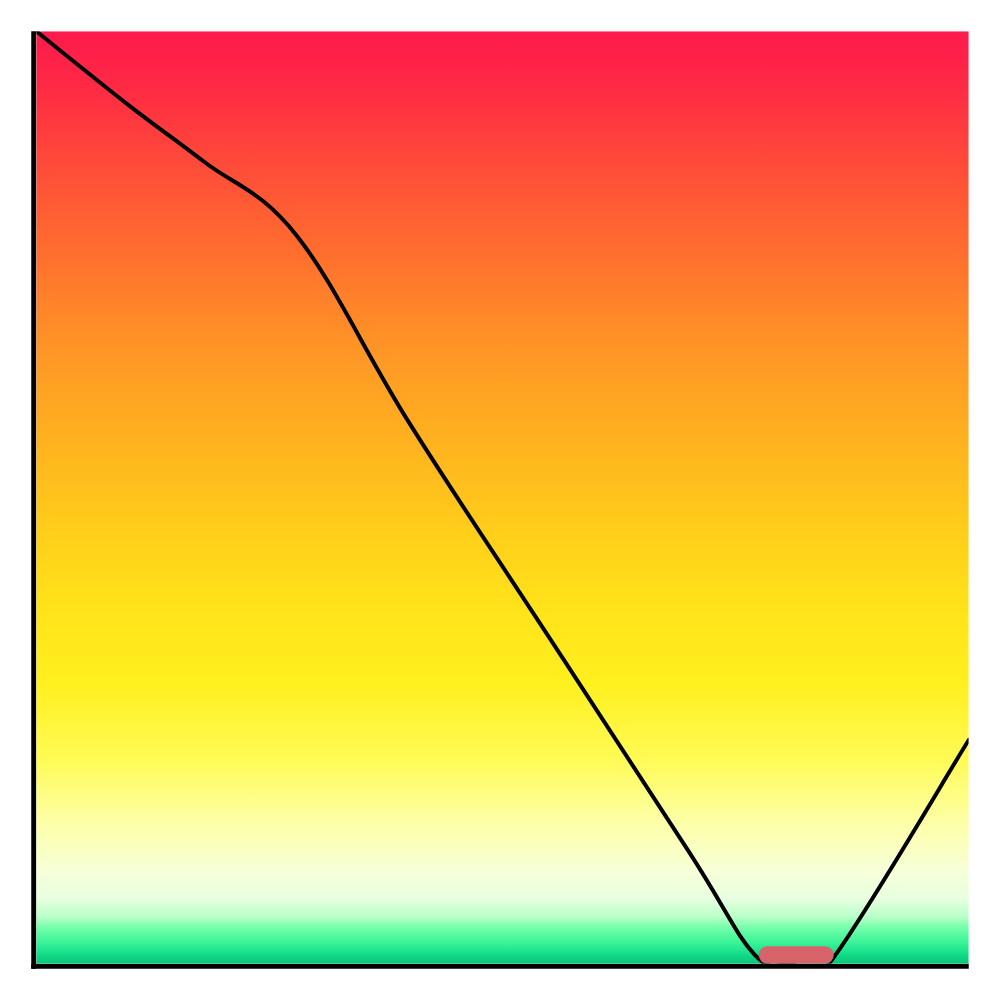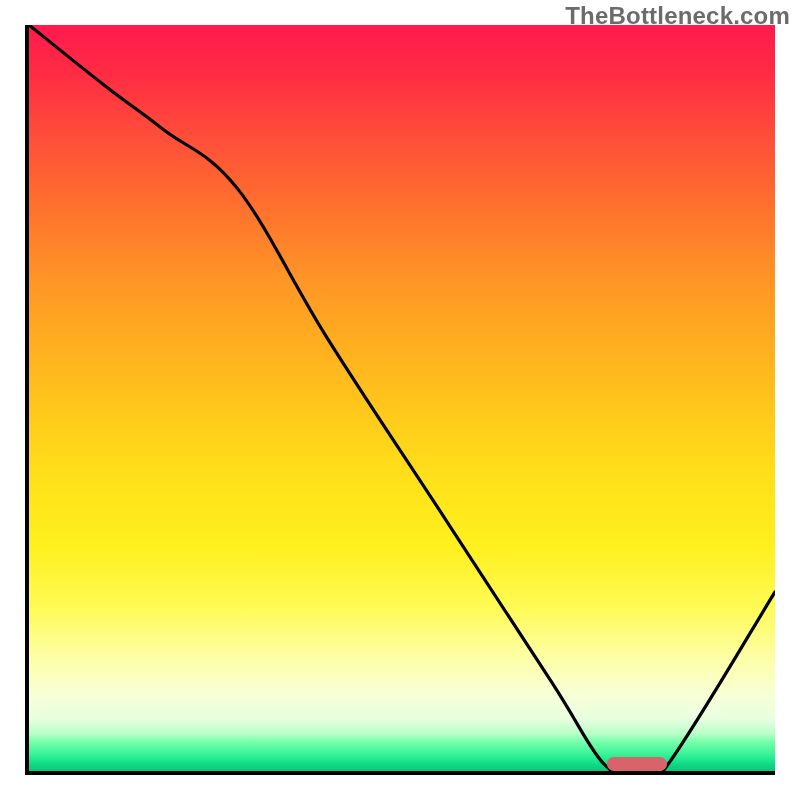--- a/index.html
+++ b/index.html
@@ -74,21 +74,20 @@
     height: 14px;
     border-radius: 7px;
     background: #d9636a;
   }
 </style>
 </head>
 <body>
 
 <div class="chart-container">
 
-  <div class="watermark">TheBottleneck.com</div>
 
   <div class="plot-area">
     <div class="gradient-bg"></div>
 
     <svg class="curve" viewBox="0 0 750 750" preserveAspectRatio="none">
       <path fill="none" stroke="#000" stroke-width="3.2" stroke-linejoin="round" stroke-linecap="round" d="M 0.0 0.0 C 13.5 10.8, 50.7 41.1, 75.0 60.0 C 99.3 78.9, 110.7 86.1, 135.0 105.0 C 159.3 123.9, 180.3 127.2, 210.0 165.0 C 239.7 202.8, 263.6 257.0, 300.0 315.0 C 336.4 373.1, 372.0 425.4, 412.5 487.5 C 453.0 549.6, 495.3 614.1, 525.0 660.0 C 554.7 705.9, 562.6 726.3, 577.5 742.5 C 592.4 758.7, 596.7 748.6, 607.5 750.0 C 618.3 751.4, 611.9 782.4, 637.5 750.0 C 663.1 717.6, 729.8 602.4, 750.0 570.0"></path>
     </svg>
 
     <div class="marker" style="left: 577.5px; width: 60px; bottom: 0px; background: rgb(217, 99, 106);"></div>
   </div>

